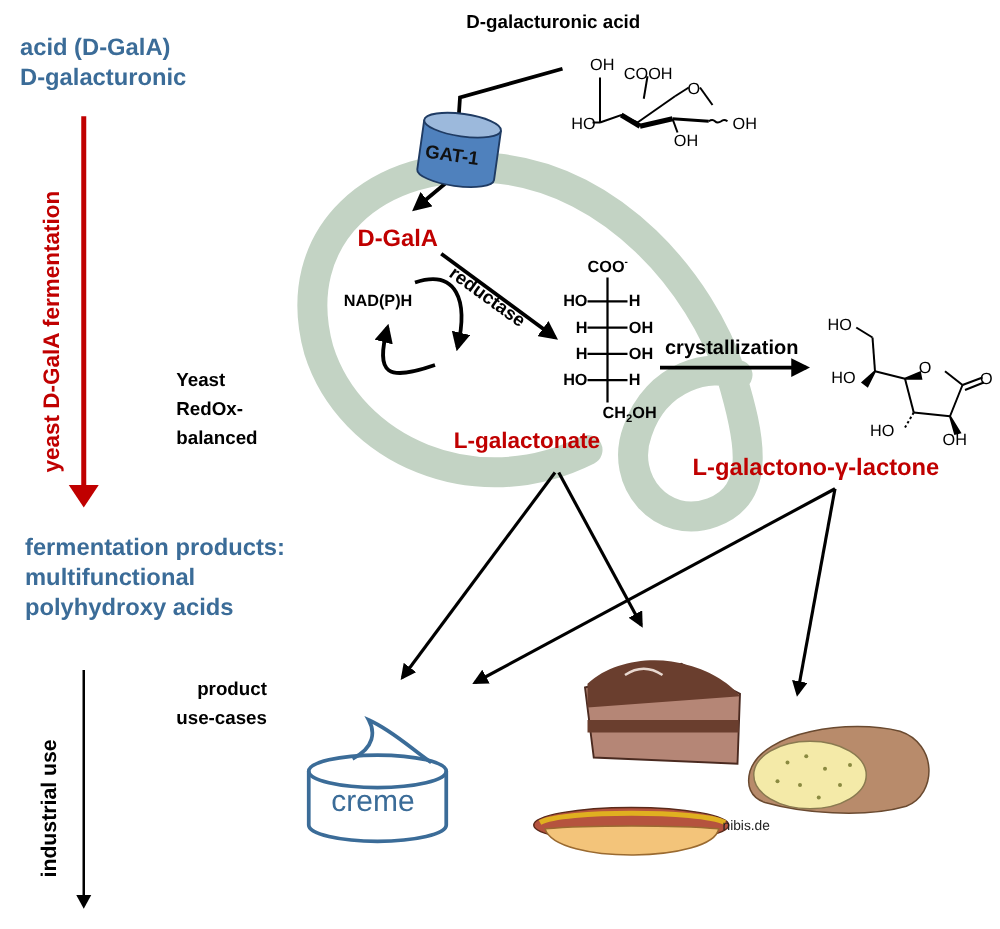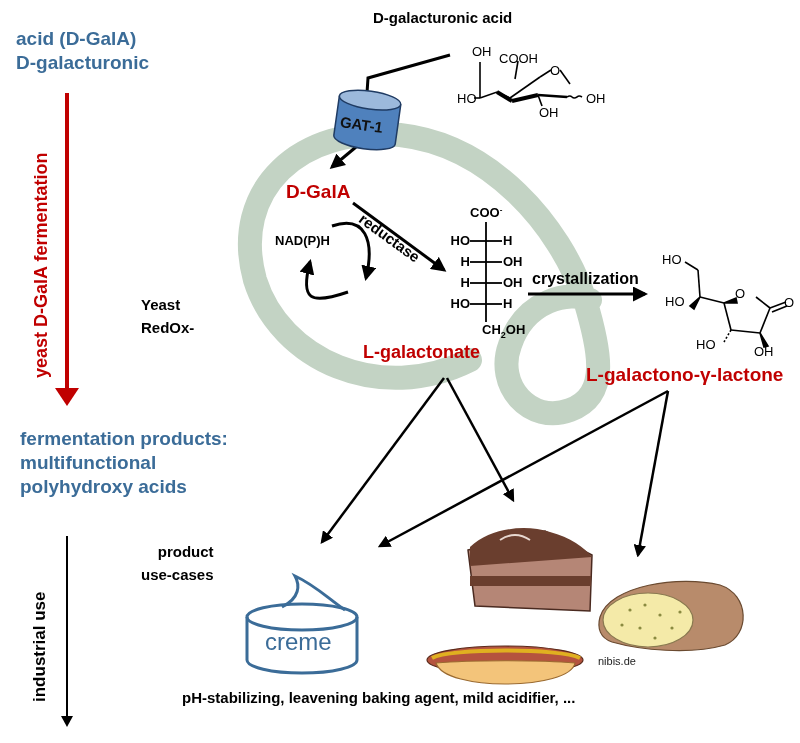--- a/index.html
+++ b/index.html
@@ -169,20 +169,21 @@
   <span class="sc">D</span><span>-GalA</span>
 </div>
 
 <div class="abs blk" style="left:366px;top:210px;font-size:15px;transform:rotate(36deg);transform-origin:left top;">reductase</div>
 
 <div class="abs blk" style="left:275px;top:233px;font-size:13px;">NAD(P)H</div>
 
 <div class="abs blk" style="left:141px;top:293px;font-size:15px;line-height:23px;">
   <div>Yeast</div>
   <div>RedOx-</div>
+  <div>balanced</div>
 </div>
 
 <div class="abs blk" style="left:470px;top:205px;font-size:13px;"><span>COO</span><sup style="font-size:8px">-</sup></div>
 <div class="abs blk" style="left:446px;top:233px;font-size:13px;width:24px;text-align:right;">HO</div>
 <div class="abs blk" style="left:503px;top:233px;font-size:13px;">H</div>
 <div class="abs blk" style="left:446px;top:254px;font-size:13px;width:24px;text-align:right;">H</div>
 <div class="abs blk" style="left:503px;top:254px;font-size:13px;">OH</div>
 <div class="abs blk" style="left:446px;top:275px;font-size:13px;width:24px;text-align:right;">H</div>
 <div class="abs blk" style="left:503px;top:275px;font-size:13px;">OH</div>
 <div class="abs blk" style="left:446px;top:296px;font-size:13px;width:24px;text-align:right;">HO</div>
@@ -195,28 +196,27 @@
 
 <div class="abs blk" style="left:532px;top:270px;font-size:16px;">crystallization</div>
 
 <div class="abs" style="left:662px;top:252px;font-size:13px;">HO</div>
 <div class="abs" style="left:665px;top:294px;font-size:13px;">HO</div>
 <div class="abs" style="left:735px;top:286px;font-size:13px;">O</div>
 <div class="abs" style="left:784px;top:295px;font-size:13px;">O</div>
 <div class="abs" style="left:696px;top:337px;font-size:13px;">HO</div>
 <div class="abs" style="left:754px;top:344px;font-size:13px;">OH</div>
 
-<div class="abs red" style="left:554px;top:364px;font-size:19px;margin-left:32px;">
+<div class="abs red" style="left:554px;top:364px;font-size:19px;">
   <span class="sc">L</span><span>-galactono-γ-lactone</span>
 </div>
 
 <div class="abs blk" style="left:141px;top:540px;font-size:15px;line-height:23px;text-align:right;">
   <div>product</div>
   <div>use-cases</div>
 </div>
 
 <div class="abs" style="left:265px;top:628px;font-size:24px;color:#3b6c98;text-align:center;">creme</div>
 
-<div class="abs" style="left:598px;top:655px;font-size:11px;color:#222;">nibis.de</div>
+<div class="abs" style="left:578px;top:655px;font-size:11px;color:#222;">nibis.de</div>
 
 <div class="abs blk" style="left:182px;top:687px;font-size:15px;line-height:22px;">
-  <div>pH-stabilizing, leavening baking agent, mild acidifier, ...</div>
 </div>
 
 </body></html>

